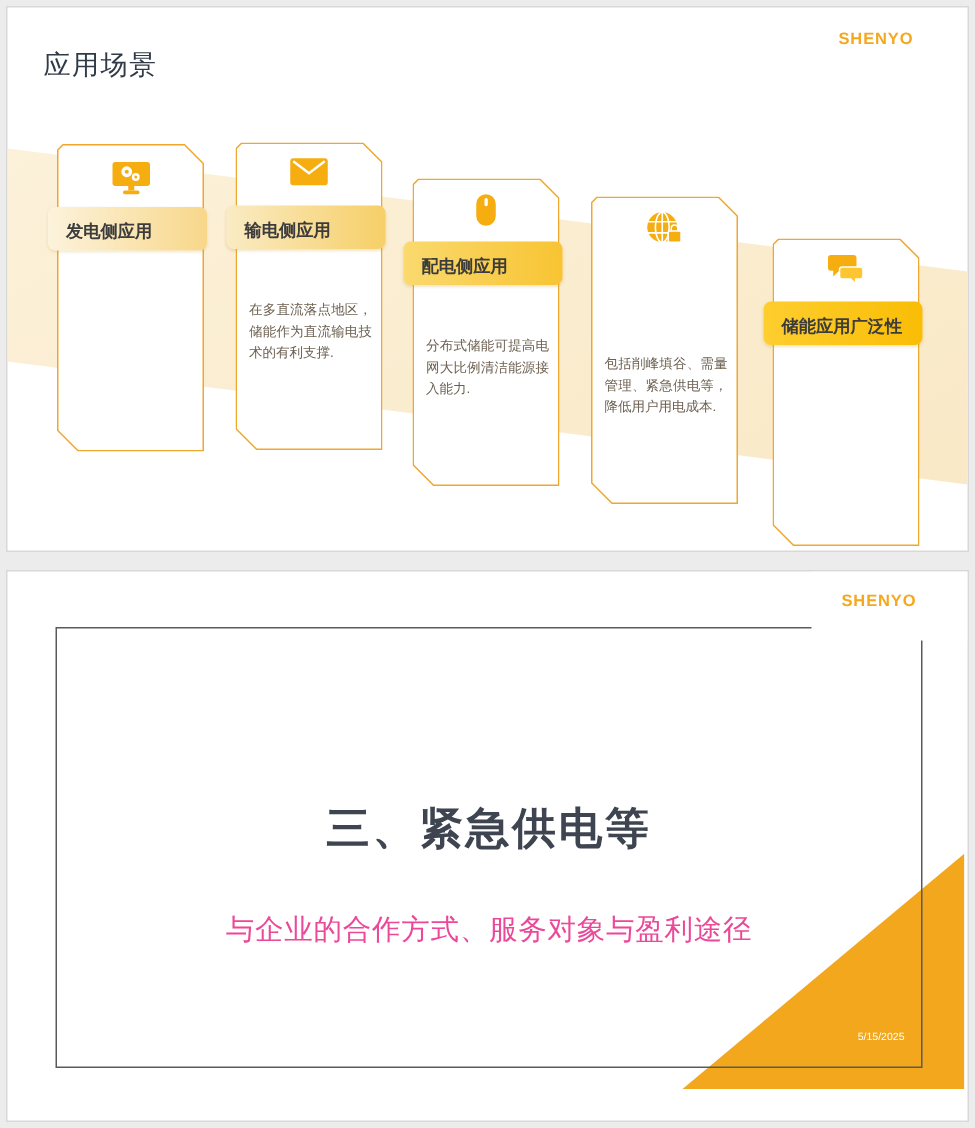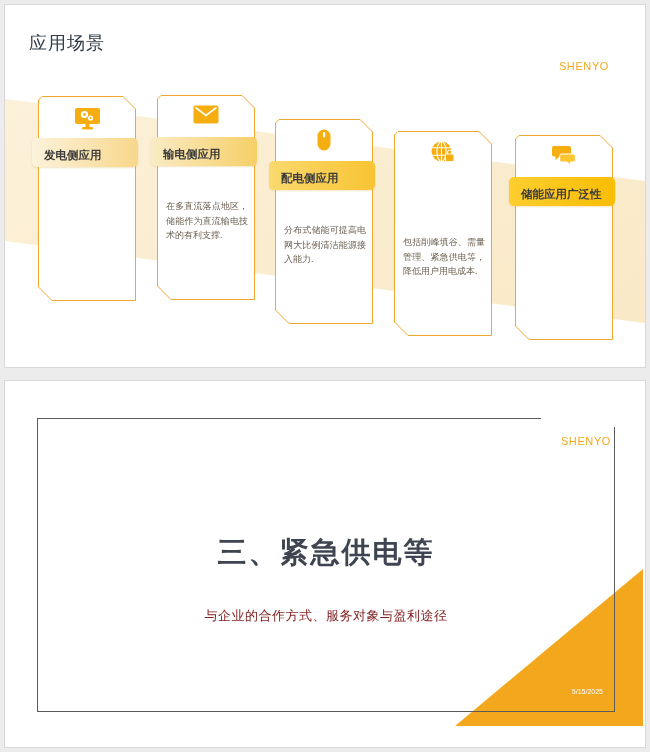--- a/index.html
+++ b/index.html
@@ -3,21 +3,21 @@
 <meta charset="utf-8">
 <style>
   * { margin:0; padding:0; box-sizing:border-box; }
   html,body { width:650px; height:752px; }
   body { background:#ececec; font-family:"Liberation Sans","DejaVu Sans",sans-serif; position:relative; }
 
   .slide { position:absolute; left:4px; width:642px; background:#ffffff; border:1px solid #d8d8d8; overflow:hidden; }
   #slide1 { top:4px; height:364px; }
   #slide2 { top:380px; height:368px; }
 
-  .logo { position:absolute; font-size:11px; font-weight:normal; letter-spacing:0.6px; color:#f4a81d; z-index:30;margin-top:40px; }
+  .logo { position:absolute; font-size:11px; font-weight:bold; letter-spacing:0.6px; color:#f4a81d; z-index:30; }
   #slide1 .logo { top:15px; right:36px; }
 
   
   .s1-title { position:absolute; top:26px; left:24px; font-size:18px; font-weight:normal; color:#313b48; letter-spacing:1px; z-index:5; }
   .cream-band { position:absolute; inset:0; z-index:1;
     background:linear-gradient(to bottom right,#fcf2dc,#f9e8c5);
     clip-path:polygon(0 94px, 100% 176px, 100% 318px, 0 236px); }
 
   .card { position:absolute; width:98px; height:205px; z-index:2; }
   .card svg.card-shape { position:absolute; inset:0; width:98px; height:205px; }
@@ -25,32 +25,32 @@
     line-height:35px; padding-left:12px; font-size:11.5px; font-weight:bold; color:#3c3c3c;
     box-shadow:0 1px 2px rgba(200,150,30,0.25); white-space:nowrap; }
   .card .icon { position:absolute; top:10px; left:0; right:0; display:flex; justify-content:center; }
   .card .body { position:absolute; top:104px; left:9px; right:7px; font-size:9px; line-height:1.62;
     color:#6c6051; text-align:justify; }
 
   #card1 { left:33px;  top:91px;  }
   #card2 { left:152px; top:90px; }
   #card3 { left:270px; top:114px; }
   #card4 { left:389px; top:126px; }
-  #card5 { left:510px; top:130px;font-family:Liberation Mono, monospace; }
+  #card5 { left:510px; top:154px;font-family:Liberation Mono, monospace; }
 
   
   .frame { position:absolute; left:32px; top:37px; width:578px; height:294px; border:1px solid #5a5a5a; z-index:10; }
   .triangle { position:absolute; left:450px; top:188px; width:188px; height:157px; z-index:5;
     clip-path:polygon(100% 0, 100% 100%, 0 100%); }
   .logo-panel { position:absolute; top:0; right:0; width:104px; height:46px; background:#ffffff; z-index:25; }
   #slide2 .logo { top:14px; right:34px; }
   .s2-title { position:absolute; top:152px; left:32px; width:578px; text-align:center;
     font-size:29px; font-weight:bold; color:#3e4551; letter-spacing:2px; z-index:12; }
   .s2-subtitle { position:absolute; top:226px; left:32px; width:578px; text-align:center;
-    font-size:13px; color:#7f1d1d; letter-spacing:0.5px; z-index:12; }
+    font-size:19px; color:#ec4899; letter-spacing:0.5px; z-index:12; }
   .s2-date { position:absolute; top:307px; right:42px; font-size:7px; color:#ffffff; z-index:12; }
 </style>
 </head>
 <body>
 
 <div class="slide" id="slide1">
   <div class="cream-band"></div>
   <div class="s1-title">应用场景</div>
   <div class="logo" style="color: rgb(244, 168, 29);">SHENYO</div>
 

